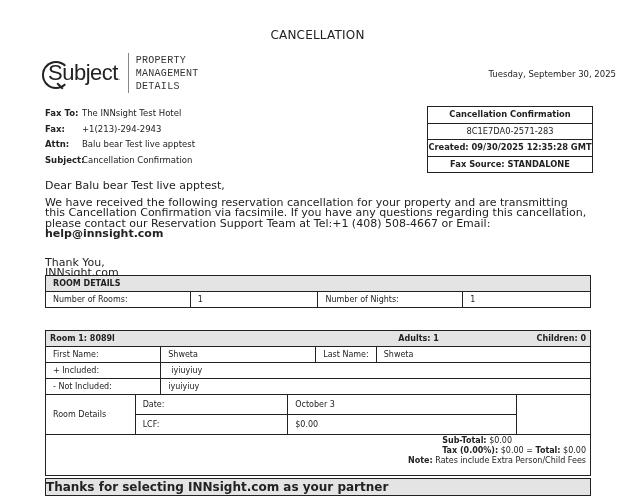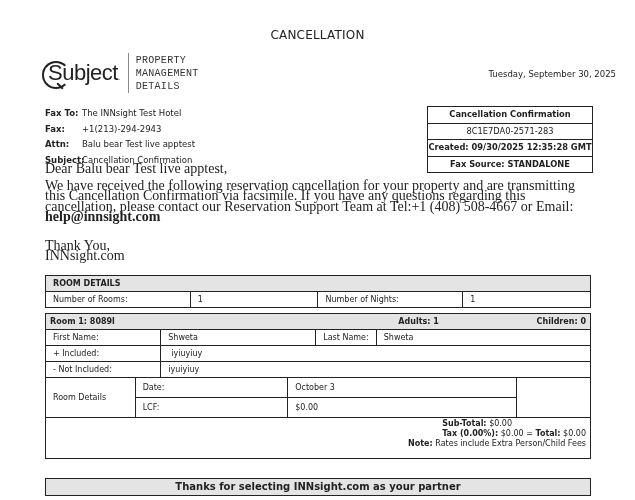--- a/index.html
+++ b/index.html
@@ -16,32 +16,32 @@
   .logo-div { width:1px; height:40px; background:#888; margin:0 7px 0 8px; }
   .logo-txt { font-size:10px; line-height:13px; letter-spacing:0.3px; color:#333; font-family:Liberation Mono, monospace; }
   .date { left:440px; width:176px; top:69px; text-align:right; font-size:8.5px; }
   .fax { left:45px; top:108px; font-size:8.5px; }
   .fax .row { height:15.5px; display:flex; }
   .fax .k { width:37px; font-weight:bold; }
   .conf { left:427px; top:106px; width:164px; border:1px solid #222; }
   .conf div { height:15.5px; line-height:15.5px; text-align:center; font-size:8.3px; border-top:1.5px solid #222; }
   .conf div:first-child { border-top:none; font-weight:bold; }
   .conf .b { font-weight:bold; }
-  .letter { left:45px; top:164px; width:545px; font-size:14px; line-height:10.5px;font-family:Liberation Serif, serif; }
+  .letter { left:45px; top:181px; width:545px; font-size:11px; line-height:10.5px; }
   .letter p { margin:0 0 6px 0; }
   .letter b { font-weight:bold; }
   .hatch { background-color:#e4e4e4;
            background-image:radial-gradient(#9a9a9a 0.6px, transparent 0.7px);
            background-size:2px 2px; }
   table.t { border-collapse:collapse; font-size:8px; position:absolute; }
   table.t td { border:1.5px solid #222; padding:0 7px; height:15px; }
   .hdr td { font-weight:bold; height:13px; }
   .rd { left:45px; top:275px; width:546px; }
-  .r1 { left:45px; top:313px; width:546px; }
-  .foot { left:45px; top:478px; width:544px; height:16px; border:1.5px solid #222; text-align:center; font-weight:bold; font-size:10px; line-height:16px; }
+  .r1 { left:45px; top:330px; width:546px; }
+  .foot { left:45px; top:478px; width:544px; height:16px; border:1.5px solid #222; text-align:left; font-weight:bold; font-size:12px; line-height:16px; }
 </style>
 </head>
 <body>
 
 <div class="abs title">CANCELLATION</div>
 
 <div class="abs logo">
   <div class="logo-mark">
     <span class="circ"></span>
     <span class="tail"></span>

